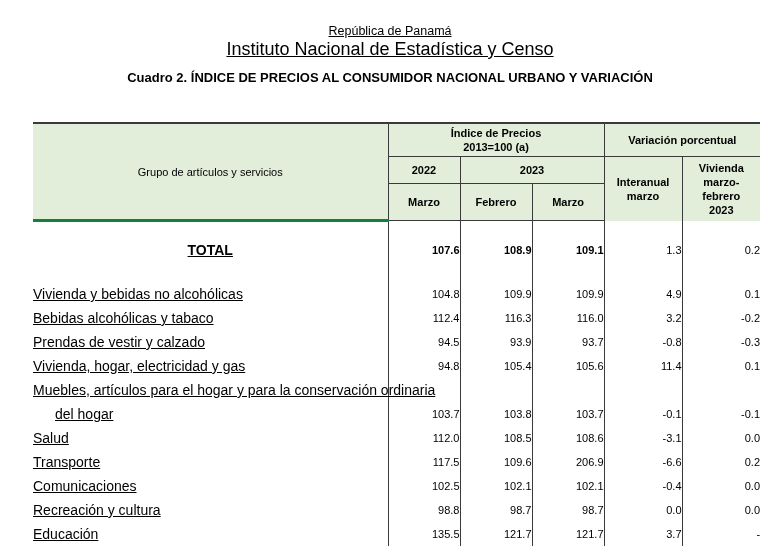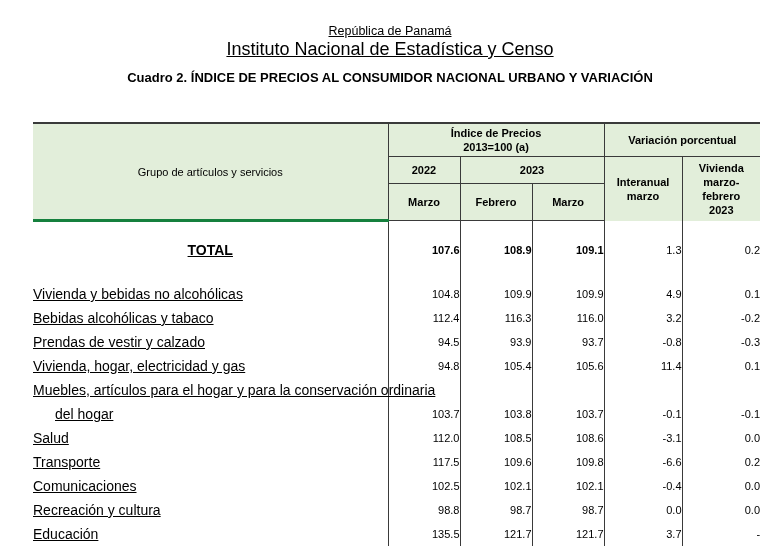--- a/index.html
+++ b/index.html
@@ -276,21 +276,21 @@
           <td class="num">108.5</td>
           <td class="num">108.6</td>
           <td class="num">-3.1</td>
           <td class="num">0.0</td>
         </tr>
 
         <tr class="datarow">
           <td class="lbl">Transporte</td>
           <td class="num">117.5</td>
           <td class="num">109.6</td>
-          <td class="num">109.8</td>
+          <td class="num">206.9</td>
           <td class="num">-6.6</td>
           <td class="num">0.2</td>
         </tr>
 
         <tr class="datarow">
           <td class="lbl">Comunicaciones</td>
           <td class="num">102.5</td>
           <td class="num">102.1</td>
           <td class="num">102.1</td>
           <td class="num">-0.4</td>

